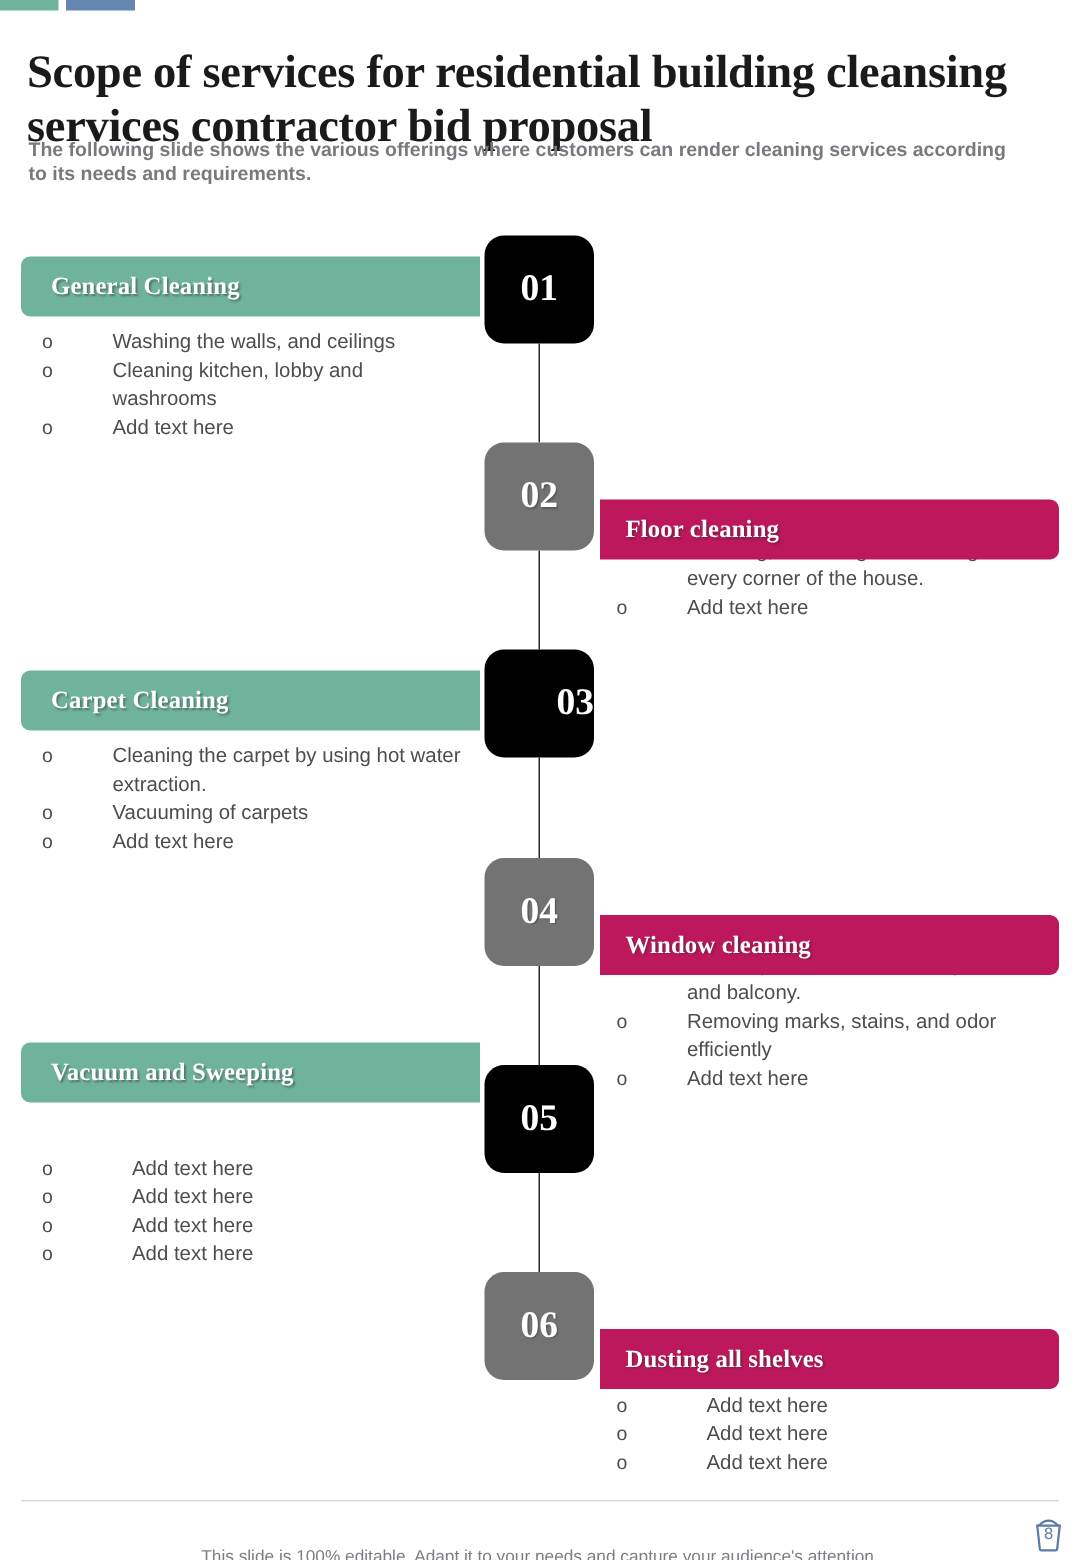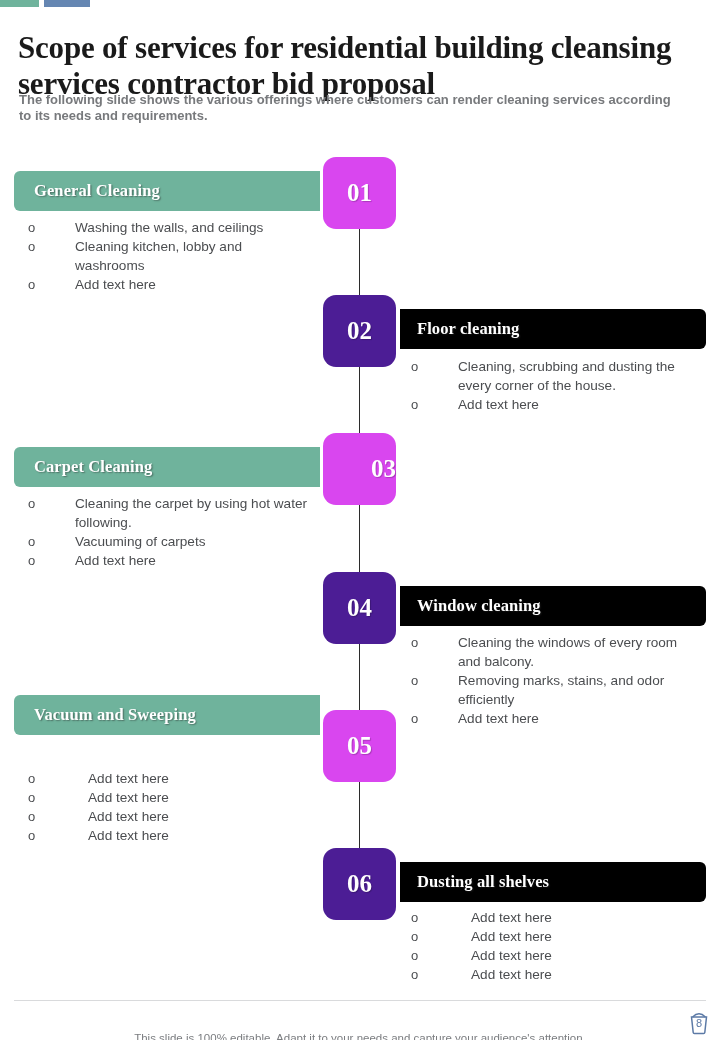--- a/index.html
+++ b/index.html
@@ -70,33 +70,33 @@
     display: flex;
     align-items: center;
     justify-content: center;
     font-family: "Liberation Serif", serif;
     font-weight: bold;
     font-size: 25px;
     color: #ffffff;
     text-shadow: 1px 1px 1px rgba(0,0,0,0.22);
     z-index: 5;
   }
-  .num-badge.green { background: #d946ef; font-family: Liberation Serif, serif; }
-  .num-badge.blue  { background: #4c1d95; }
+  .num-badge.green { background: #000000; font-family: Liberation Serif, serif; }
+  .num-badge.blue  { background: #737373; }
 
   
   .bar {
     position: absolute;
     height: 40px;
     display: flex;
     align-items: center;
     z-index: 3;
   }
   .bar.green { background: #6FB39C; }
-  .bar.blue  { background: #000000; }
+  .bar.blue  { background: #be185d; margin-top: 24px; }
   .bar.left {
     left: 14px;
     width: 306px;
     border-radius: 6px 0 0 6px;
     padding-left: 20px;
     box-sizing: border-box;
   }
   .bar.right {
     left: 400px;
     width: 306px;
@@ -224,21 +224,21 @@
     <div class="spine" style="top: 505px; height: 67px;"></div>
     <div class="bar green left" style="top: 447px;">
       <span class="bar-title">Carpet Cleaning</span>
     </div>
     <div class="num-badge green" style="top: 433px; left: 323px; justify-content: flex-end;">
       <span>03</span>
     </div>
     <div class="bullets left" style="top: 494px;">
       <div class="bullet-row">
         <span class="bullet-mark">o</span>
-        <span class="bullet-text">Cleaning the carpet by using hot water following.</span>
+        <span class="bullet-text">Cleaning the carpet by using hot water extraction.</span>
       </div>
       <div class="bullet-row">
         <span class="bullet-mark">o</span>
         <span class="bullet-text">Vacuuming of carpets</span>
       </div>
       <div class="bullet-row">
         <span class="bullet-mark">o</span>
         <span class="bullet-text">Add text here</span>
       </div>
     </div>

